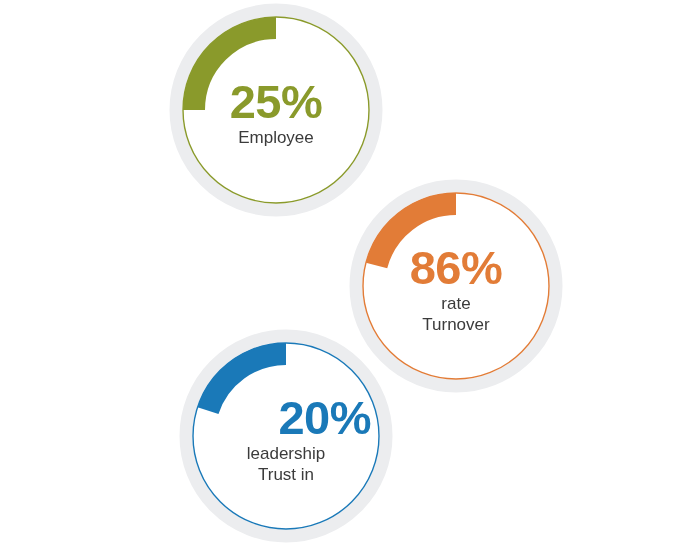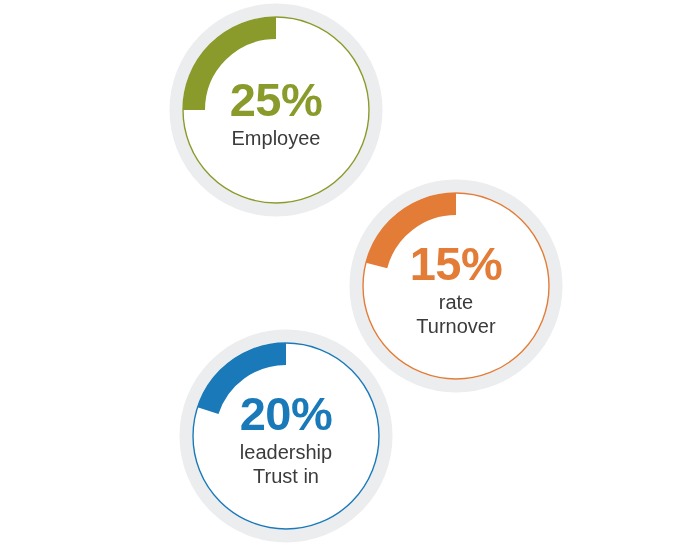--- a/index.html
+++ b/index.html
@@ -50,21 +50,21 @@
 
   .donut-value {
     font-size: 47px;
     font-weight: bold;
     letter-spacing: -0.5px;
     line-height: 0.98;
     white-space: nowrap;
   }
 
   .donut-label {
-    font-size: 20px;
+    font-size: 17px;
     line-height: 1.22;
     color: #3b3b3b;
     margin-top: 3px;
   }
 </style>
 </head>
 <body>
 
 <div id="infographic" style="background: rgb(255, 255, 255);">
     <div class="donut" style="left: 260px; top: 110px;">
@@ -80,34 +80,34 @@
         </div>
       </div>
     </div>
     <div class="donut" style="left: 440px; top: 286px;">
       <svg width="234" height="234" viewBox="0 0 234 234" style="left: -117px; top: -117px;">
         <circle cx="117" cy="117" r="100" fill="none" stroke="#ecedef" stroke-width="13"></circle>
         <circle cx="117" cy="117" r="93" fill="none" stroke="#e27c37" stroke-width="1.4"></circle>
         <path d="M 117 35 A 82 82 0 0 0 37.576180787452245 96.60742925248191" fill="none" stroke="#e27c37" stroke-width="22" stroke-linecap="butt"></path>
       </svg>
       <div class="donut-text" style="left: 0px; top: 4px; margin-left: -85px; position: absolute; transform: translateY(-50%);">
-        <div class="donut-value" style="color: rgb(226, 124, 55);">15%</div>
+        <div class="donut-value" style="color: rgb(226, 124, 55);">86%</div>
         <div class="donut-label" style="color: rgb(59, 59, 59);">
           <div>rate</div>
           <div>Turnover</div>
         </div>
       </div>
     </div>
     <div class="donut" style="left: 270px; top: 436px;">
       <svg width="234" height="234" viewBox="0 0 234 234" style="left: -117px; top: -117px;">
         <circle cx="117" cy="117" r="100" fill="none" stroke="#ecedef" stroke-width="13"></circle>
         <circle cx="117" cy="117" r="93" fill="none" stroke="#1a79b8" stroke-width="1.4"></circle>
         <path d="M 117 35 A 82 82 0 0 0 39.013365663797416 91.6606064612543" fill="none" stroke="#1a79b8" stroke-width="22" stroke-linecap="butt"></path>
       </svg>
       <div class="donut-text" style="left: 0px; top: 4px; margin-left: -85px; position: absolute; transform: translateY(-50%);">
-        <div class="donut-value" style="color: rgb(26, 121, 184);">20%</div>
+        <div class="donut-value" style="color: rgb(26, 121, 184); text-align: right;">20%</div>
         <div class="donut-label" style="color: rgb(59, 59, 59);">
           <div>leadership</div>
           <div>Trust in</div>
         </div>
       </div>
     </div>
   </div>
 
 </body></html>

